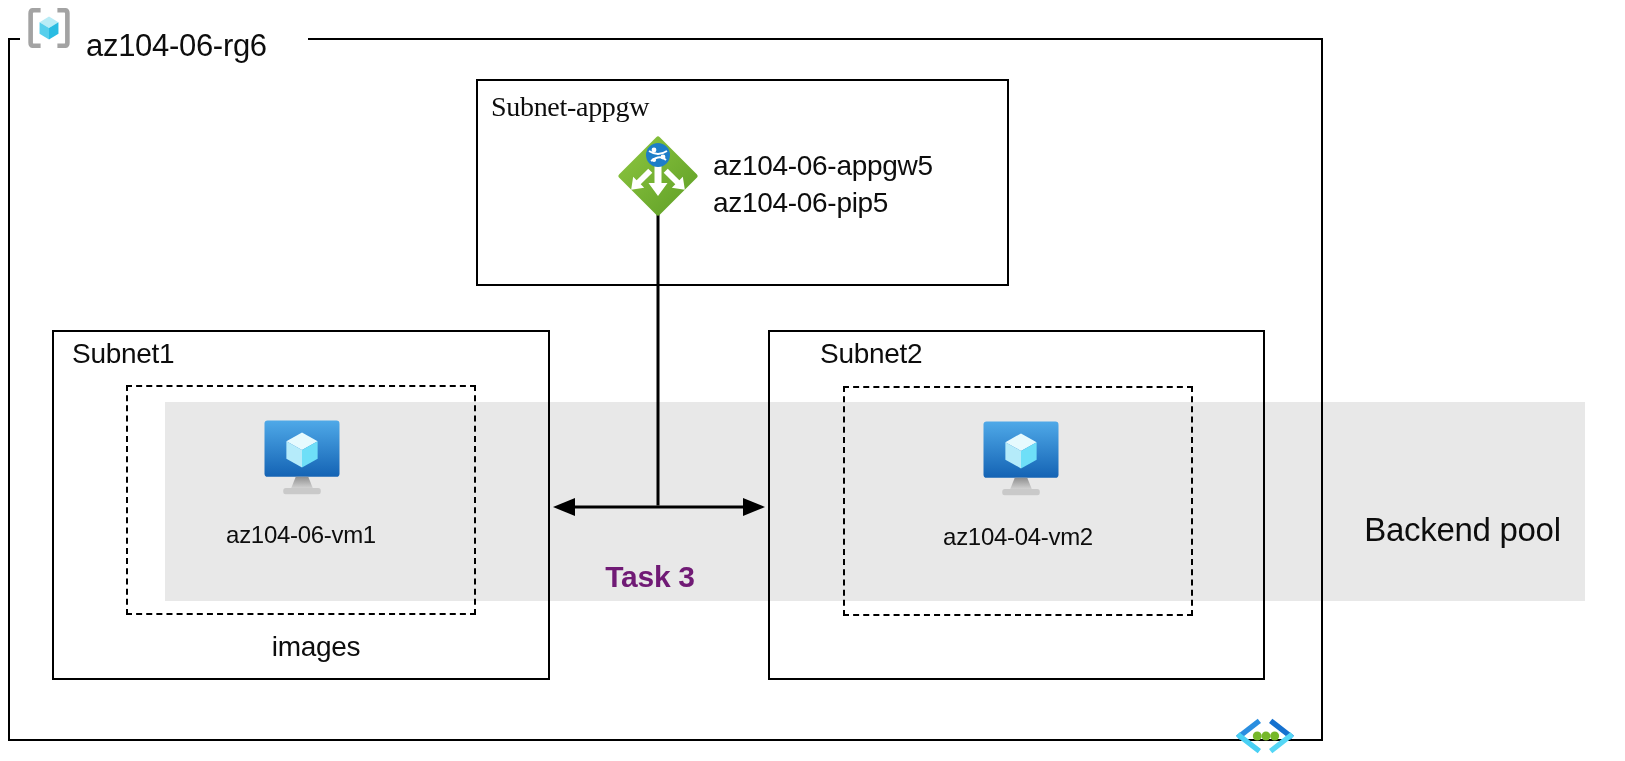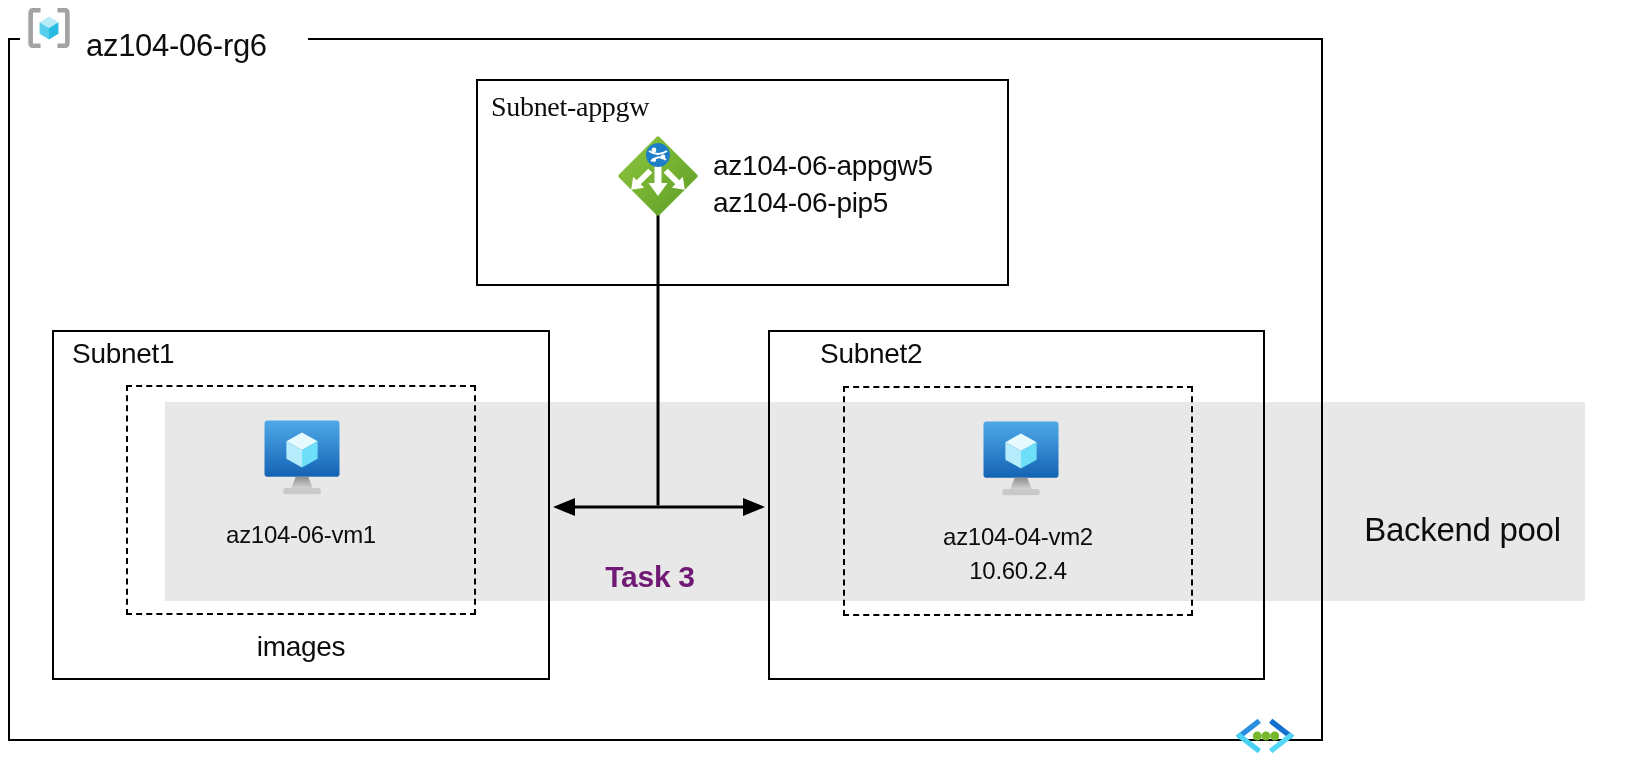--- a/index.html
+++ b/index.html
@@ -32,21 +32,21 @@
   .dashed-box{border:2.5px dashed #000;box-sizing:border-box;background:transparent;}
   .d1{left:126px;top:385px;width:350px;height:230px;}
   .d2{left:843px;top:386px;width:350px;height:230px;}
   .vm-icon{width:80px;height:76px;}
   .vm1{left:262px;top:420px;}
   .vm2{left:981px;top:421px;}
   .vm-text{width:300px;text-align:center;font-size:24px;line-height:34px;}
   .vm1t{left:151px;top:518px;}
   .vm2t{left:868px;top:520px;}
   .caption{font-size:28px;text-align:center;}
-  .c1{left:52px;top:631px;width:498px;}
+  .c1{left:52px;top:631px;width:498px;padding-left:15px;}
   .c2{left:768px;top:633px;width:497px;}
   
   .task-label{left:560px;top:560px;width:180px;text-align:center;font-size:30px;font-weight:bold;color:#701a75;}
   
   .connectors{left:0;top:0;width:1625px;height:761px;pointer-events:none;}
   
   .vnet-icon{left:1236px;top:716px;width:58px;height:40px;}
 </style>
 </head>
 <body>
@@ -141,21 +141,20 @@
       <rect x="2" y="0" width="60" height="45" rx="2.5" fill="url(#mon)"></rect>
       <polygon points="32,9.5 44.5,16.5 32,23.5 19.5,16.5" fill="#e6fafe"></polygon>
       <polygon points="19.5,16.5 32,23.5 32,37.5 19.5,30.5" fill="#b5ebfa"></polygon>
       <polygon points="44.5,16.5 32,23.5 32,37.5 44.5,30.5" fill="#6edff8"></polygon>
       <polygon points="27,45 37,45 41,55 23,55" fill="url(#stnd)"></polygon>
       <rect x="17" y="54" width="30" height="5" rx="2" fill="#c9c9c9"></rect>
     </svg>
   </div>
   <div class="abs vm-text vm2t">
     <div>az104-04-vm2</div>
-    <div>10.60.2.4</div>
   </div>
 
   <div class="abs task-label">Task 3</div>
 
   <div class="abs band-label">Backend pool</div>
 
   <div class="abs vnet-icon">
     <svg width="58" height="40" viewBox="0 0 60 40">
       <line x1="22" y1="6" x2="4" y2="20" stroke="#2a8ee0" stroke-width="5.5" stroke-linecap="square"></line>
       <line x1="4" y1="20" x2="22" y2="34" stroke="#49d0f4" stroke-width="5.5" stroke-linecap="square"></line>

